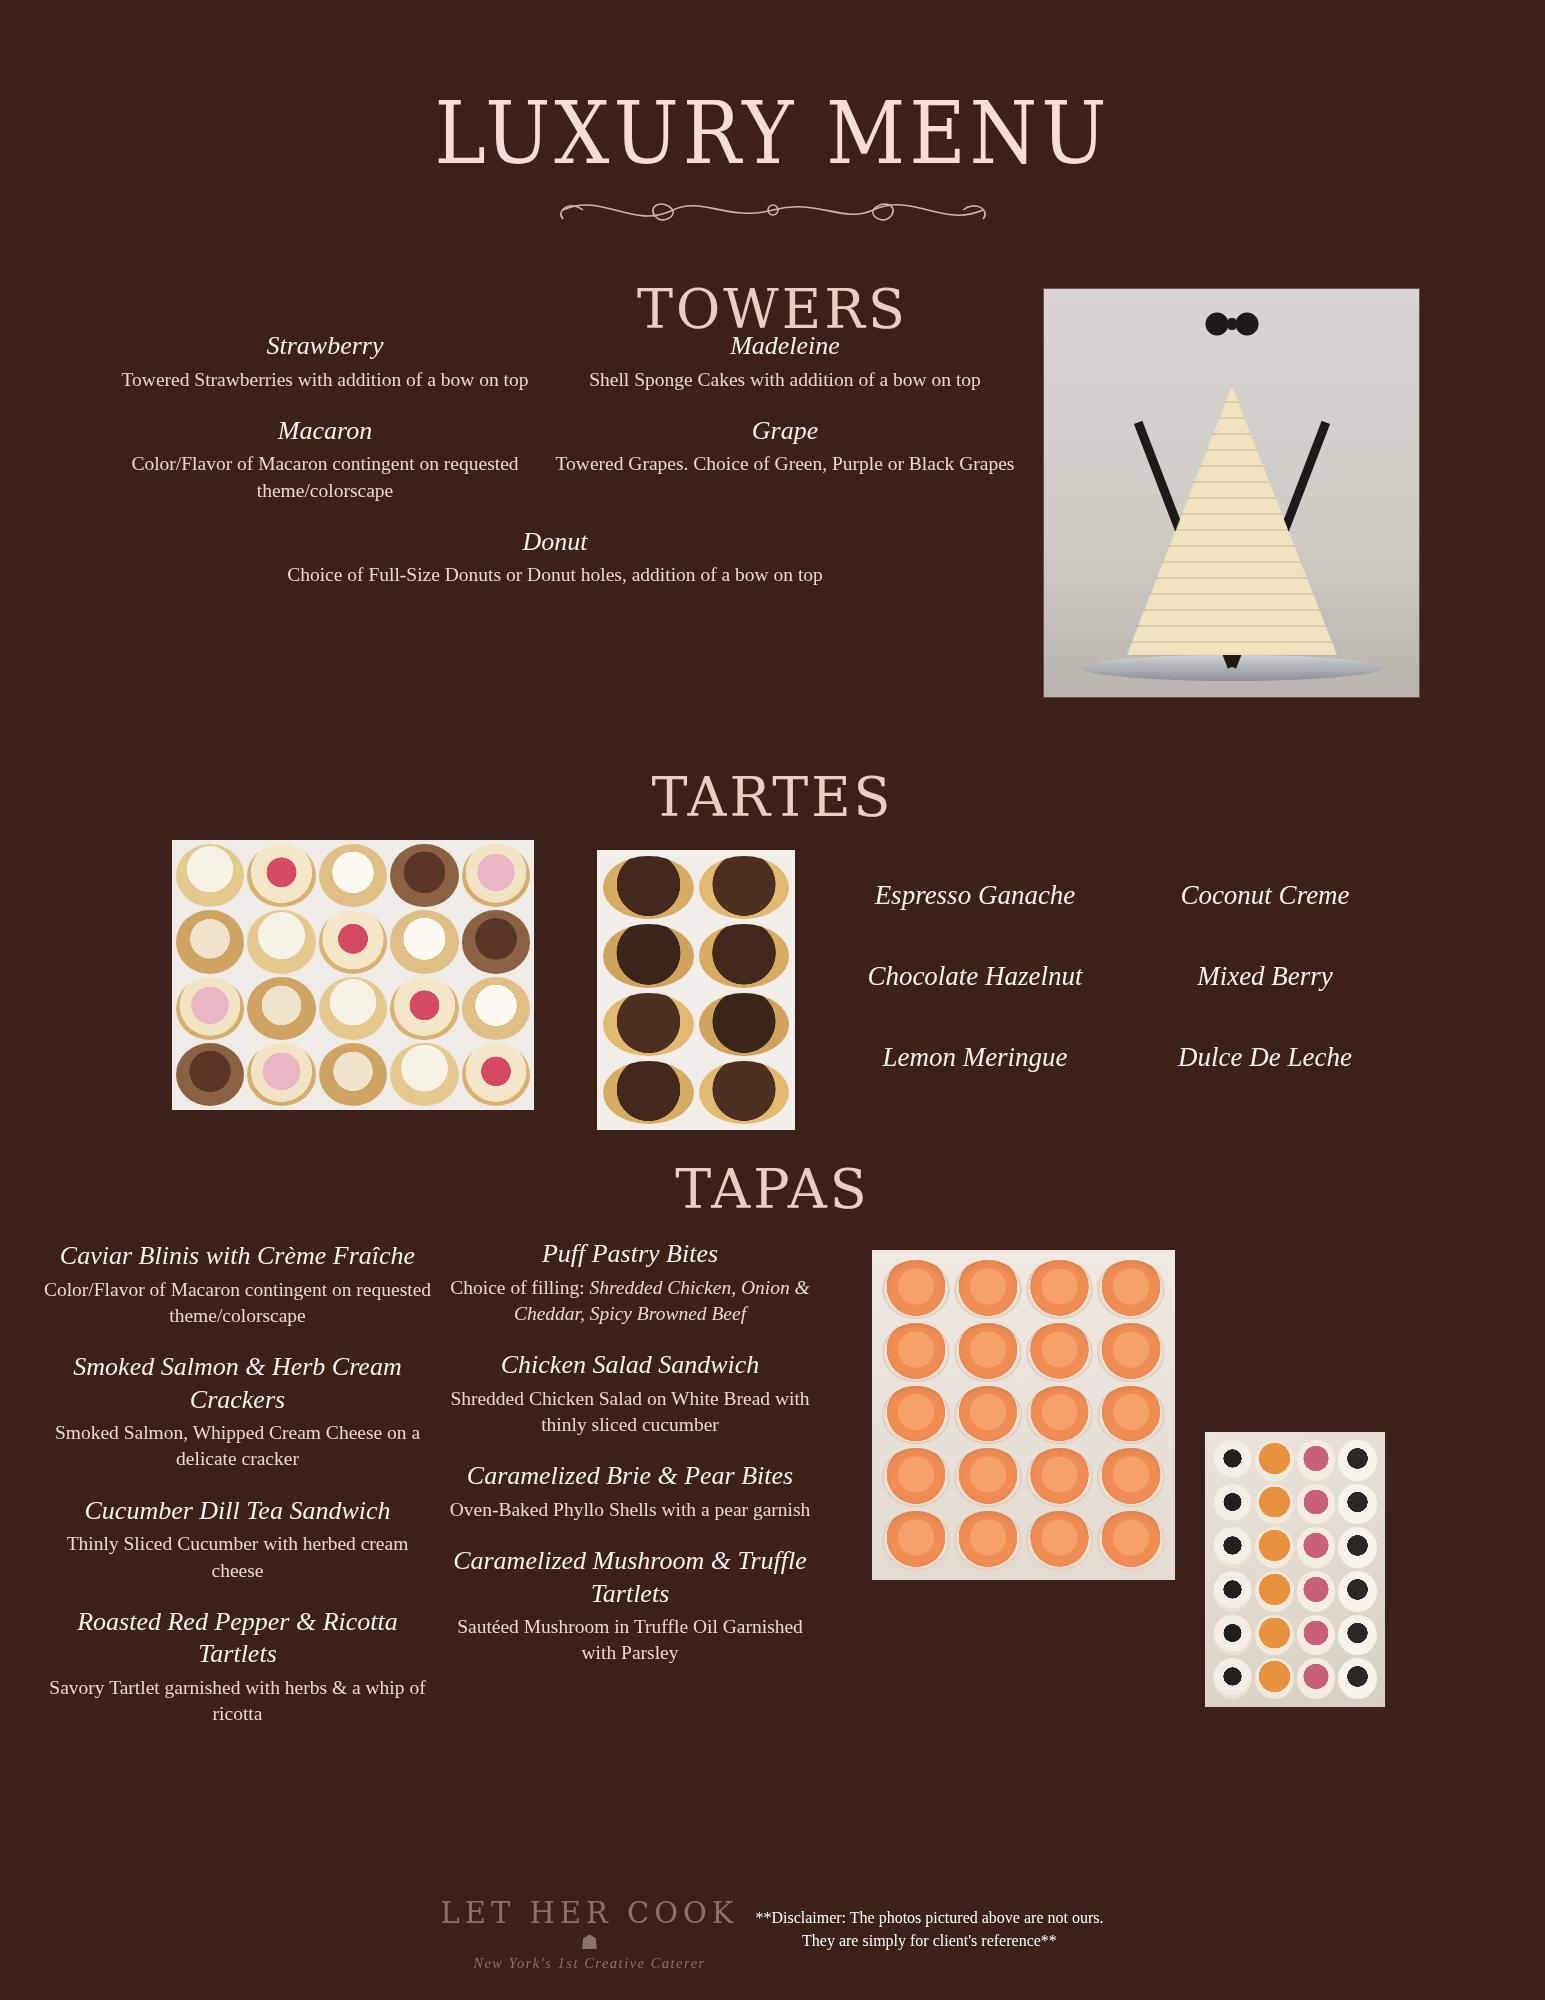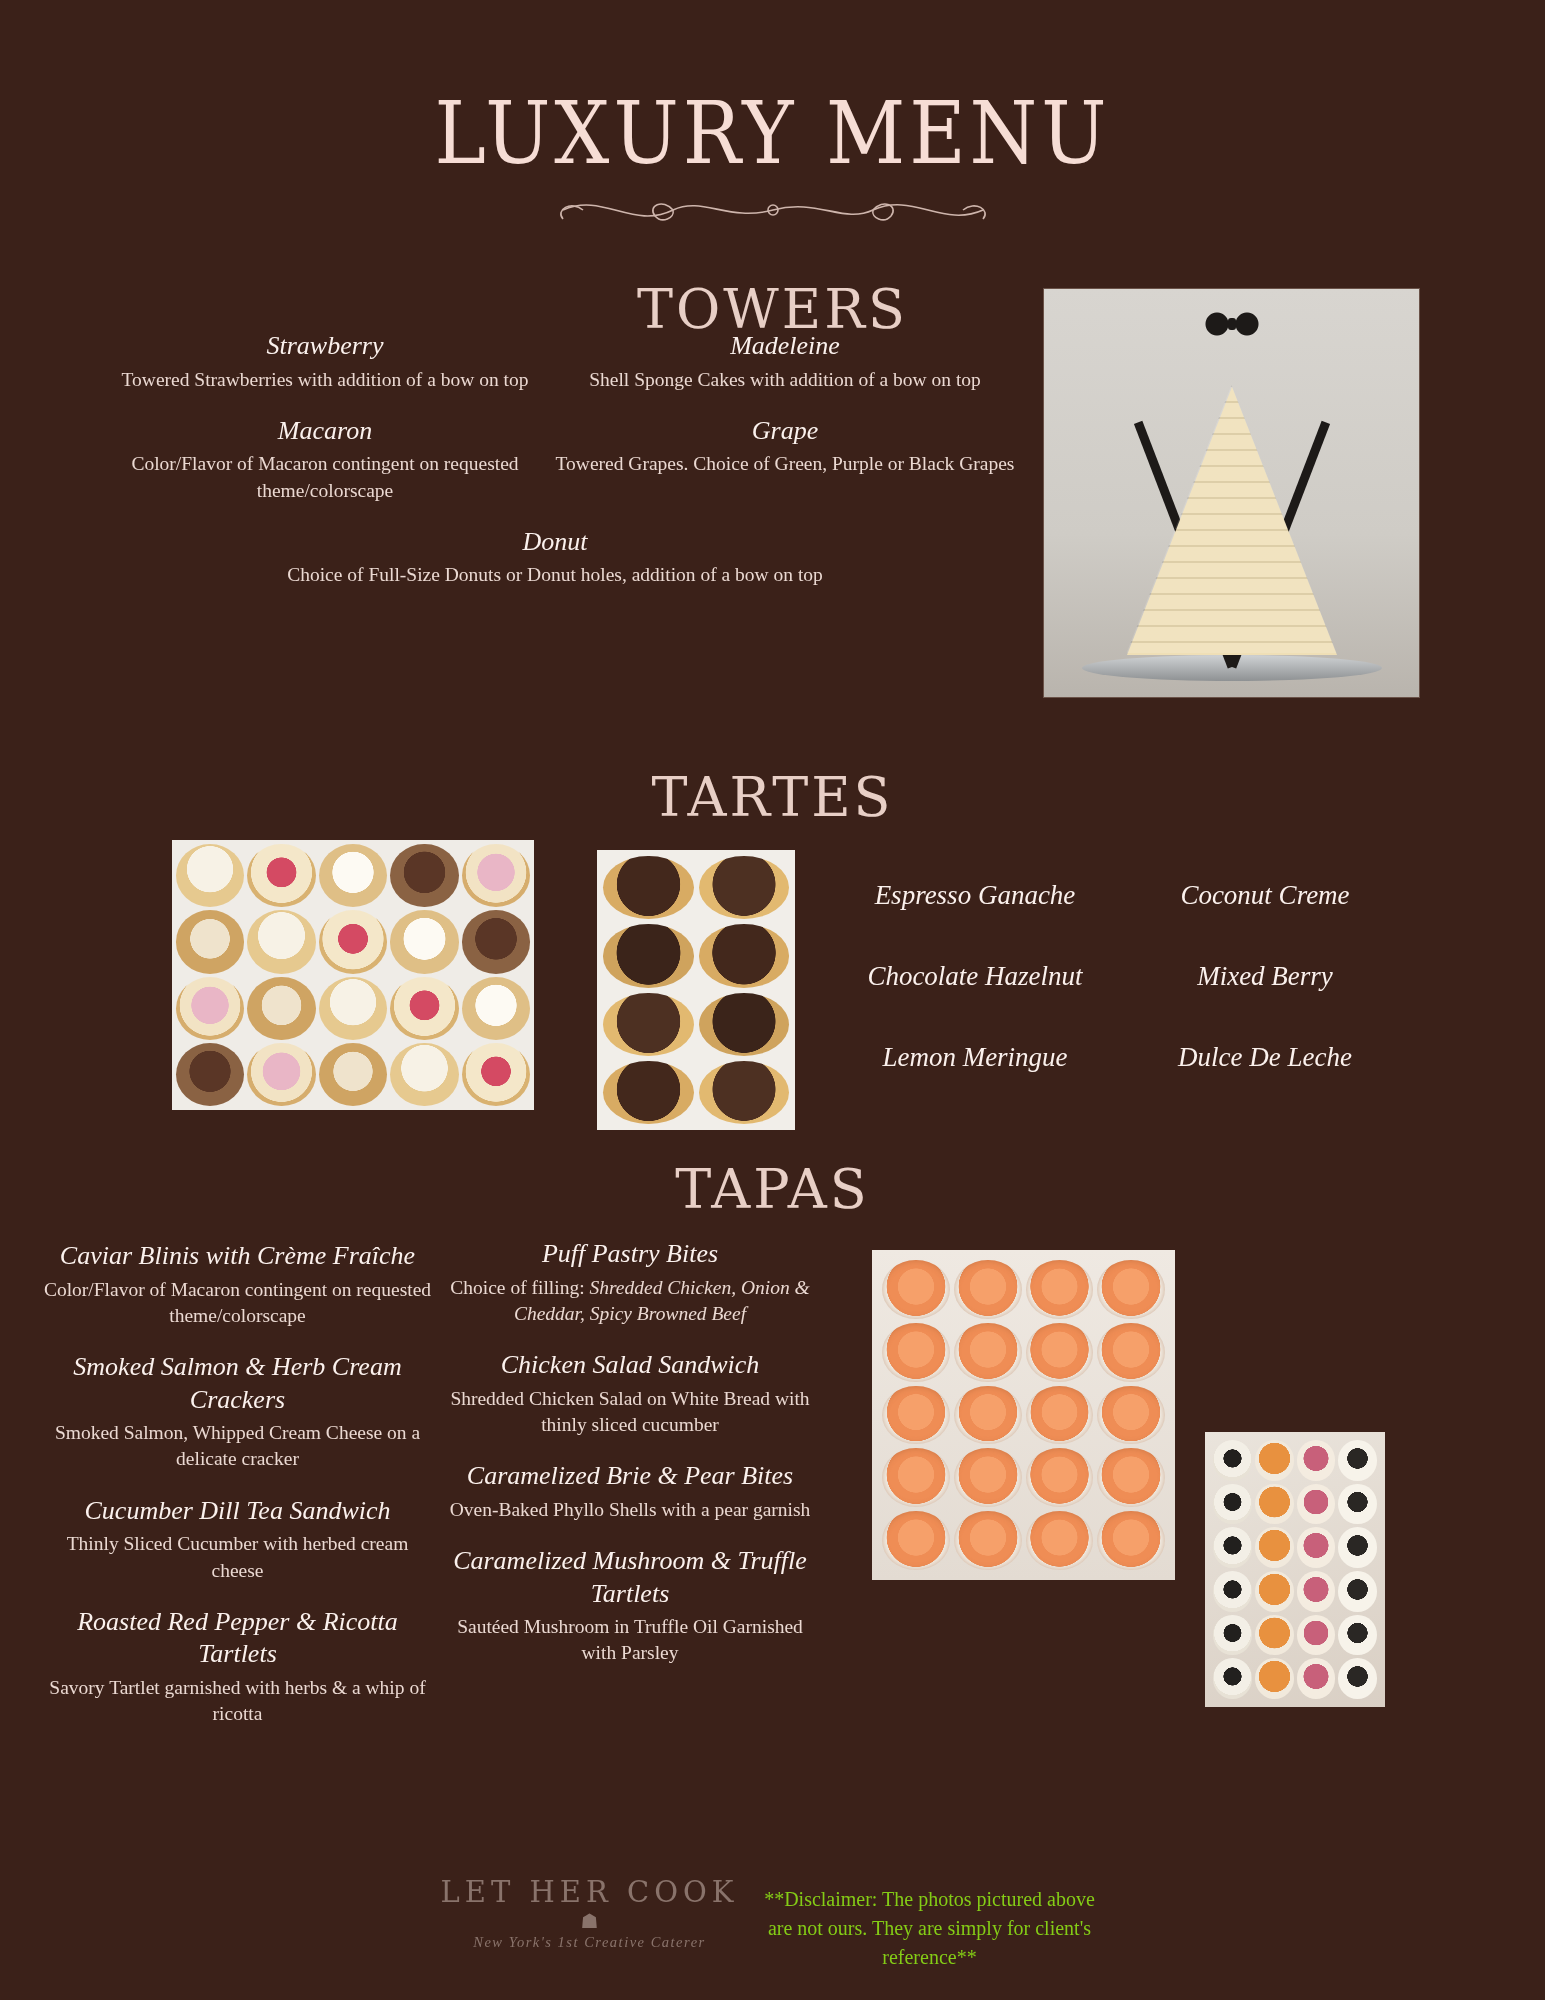--- a/index.html
+++ b/index.html
@@ -165,23 +165,23 @@
     font-style: italic;
     font-size: 14.5px;
     letter-spacing: 1.5px;
     color: #C9B6AE;
     margin-top: 3px;
   }
   .disclaimer {
     width: 350px;
     text-align: center;
     font-family: "Liberation Serif", serif;
-    font-size: 20px;
+    font-size: 16px;
     line-height: 1.45;
-    color: #84cc16;
+    color: #ffffff;
     padding-top: 10px;
   }
 
   
   .ph { width: 100%; height: 100%; position: relative; }
 
   
   .ph-tower {
     background: linear-gradient(180deg,#d8d5d0 0%,#cfccc6 60%,#b9b4ad 100%);
   }

